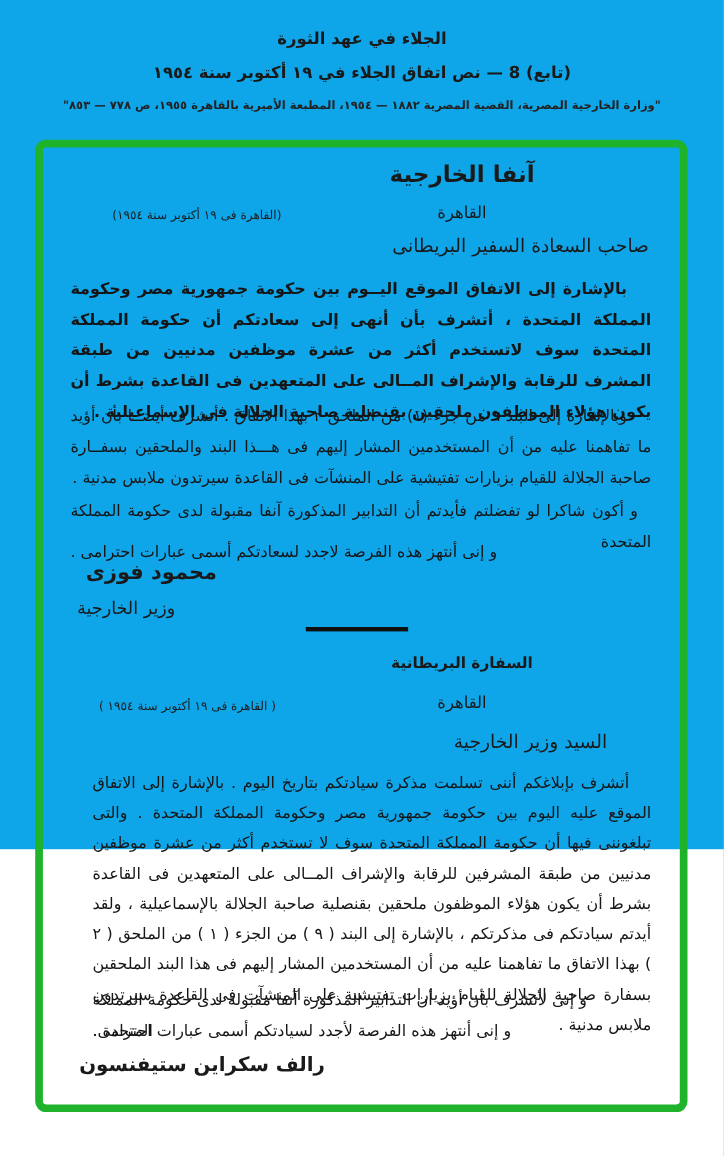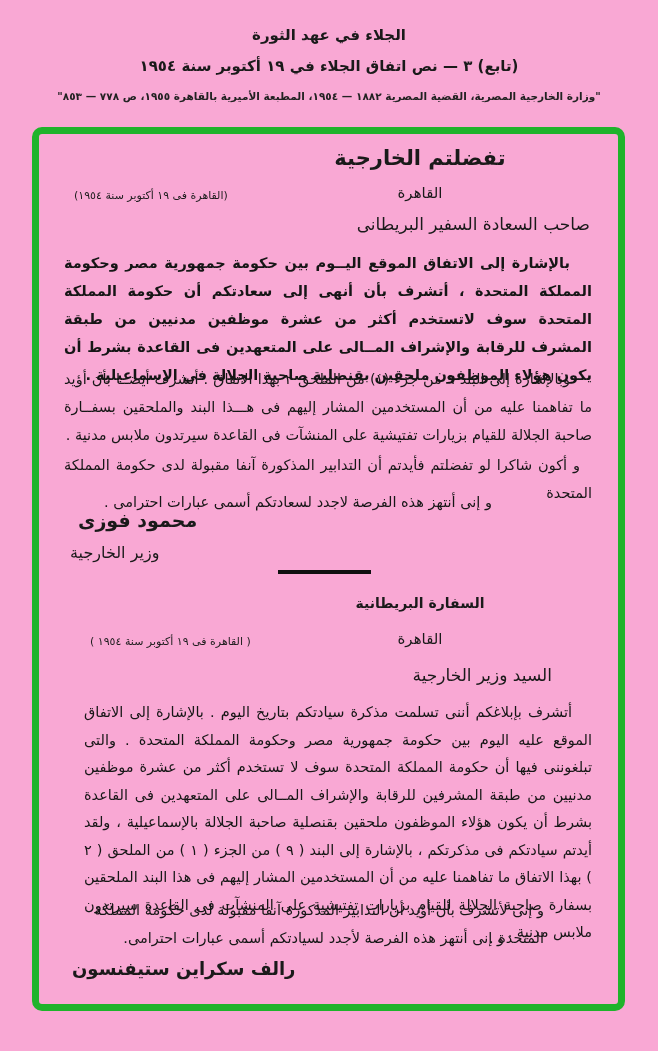--- a/index.html
+++ b/index.html
@@ -5,22 +5,22 @@
   html, body { margin: 0; padding: 0; }
   body {
     width: 658px; height: 1051px;
     background: #ffffff;
     font-family: "DejaVu Sans", sans-serif;
     color: #1a1a1a;
     overflow: hidden;
   }
   .page {
     position: relative;
-    width: 658px; height: 1051px;
-    background: #f9a8d4;
+    width: 658px; height: 772px;
+    background: #0ea5e9;
   }
   .abs { position: absolute; }
   .rtl { direction: rtl; unicode-bidi: embed; }
   .center { text-align: center; }
 
   .hdr-title    { top: 26px; left: 0; right: 0; font-size: 15px; font-weight: bold; }
   .hdr-subtitle { top: 57px; left: 0; right: 0; font-size: 15px; font-weight: bold; }
   .hdr-citation { top: 90px; left: 0; right: 0; font-size: 10.5px; font-weight: bold; color:#222; }
 
   .frame {
@@ -44,39 +44,39 @@
   .sender-heading { font-size: 21px; font-weight: bold; }
   .city-line      { font-size: 15px; }
   .date-note      { font-size: 11px; color: #1d1d1d; }
   .salutation     { font-size: 17px; font-weight: normal; margin-left: 24px; }
 
   .sig-name  { font-size: 19px; font-weight: bold; }
   .sig-title { font-size: 16px; }
 
   .divider { left: 278px; top: 570px; width: 93px; height: 4px; background: #101010; }
 
-  .closing { text-align: right; }
+  .closing { text-align: left; }
 
   .pagenum { top: 1022px; left: 0; right: 0; font-size: 13px; font-weight: bold; }
 </style>
 </head>
 <body>
 
 <div class="page">
 
   <div class="abs rtl center hdr-title">الجلاء في عهد الثورة</div>
-  <div class="abs rtl center hdr-subtitle">(تابع) ٣ — نص اتفاق الجلاء في ١٩ أكتوبر سنة ١٩٥٤</div>
+  <div class="abs rtl center hdr-subtitle">(تابع) 8 — نص اتفاق الجلاء في ١٩ أكتوبر سنة ١٩٥٤</div>
   <div class="abs rtl center hdr-citation">"وزارة الخارجية المصرية، القضية المصرية ١٨٨٢ — ١٩٥٤، المطبعة الأميرية بالقاهرة ١٩٥٥، ص ٧٧٨ — ٨٥٣"</div>
 
   <div class="abs frame" style="border-color: rgb(31, 179, 43);"></div>
 
   <div>
-    <div class="abs rtl center sender-heading" style="top:146px; left:320px; width:200px;">تفضلتم الخارجية</div>
+    <div class="abs rtl center sender-heading" style="top:146px; left:320px; width:200px;">آنفا الخارجية</div>
     <div class="abs rtl center city-line" style="top:184px; left:320px; width:200px;">القاهرة</div>
-    <div class="abs rtl date-note" style="top:189px; left:74px;text-align:center;">(القاهرة فى ١٩ أكتوبر سنة ١٩٥٤)</div>
+    <div class="abs rtl date-note" style="top:189px; left:102px;text-align:center;">(القاهرة فى ١٩ أكتوبر سنة ١٩٥٤)</div>
 
     <div class="abs rtl salutation" style="top:214px; right:68px;">صاحب السعادة السفير البريطانى</div>
 
     <div class="abs para l1para" style="top:249px; text-indent:22px;font-weight:bold;">بالإشارة إلى الاتفاق الموقع اليــوم بين حكومة جمهورية مصر وحكومة المملكة المتحدة ، أتشرف بأن أنهى إلى سعادتكم أن حكومة المملكة المتحدة سوف لاتستخدم أكثر من عشرة موظفين مدنيين من طبقة المشرف للرقابة والإشراف المــالى على المتعهدين فى القاعدة بشرط أن يكون هؤلاء الموظفون ملحقين بقنصلية صاحبة الجلالة فى الإسماعيلية .</div>
     <div class="abs para l1para" style="top:365px; text-indent:22px;">وبالإشارة إلى البند ٩ من جزء (١) من الملحق ٢ بهذا الاتفاق . أتشرف أيضــا بأن أؤيد ما تفاهمنا عليه من أن المستخدمين المشار إليهم فى هـــذا البند والملحقين بسفــارة صاحبة الجلالة للقيام بزيارات تفتيشية على المنشآت فى القاعدة سيرتدون ملابس مدنية .</div>
     <div class="abs para l1para" style="top:451px; text-indent:12px;">و أكون شاكرا لو تفضلتم فأيدتم أن التدابير المذكورة آنفا مقبولة لدى حكومة المملكة المتحدة</div>
     <div class="abs para l1para closing" style="top:488px; padding-right:100px;">و إنى أنتهز هذه الفرصة لاجدد لسعادتكم أسمى عبارات احترامى .</div>
 
     <div class="abs rtl sig-name" style="top:509px; left:78px;">محمود فوزى</div>
     <div class="abs rtl sig-title" style="top:543px; left:70px;text-align:right;">وزير الخارجية</div>

